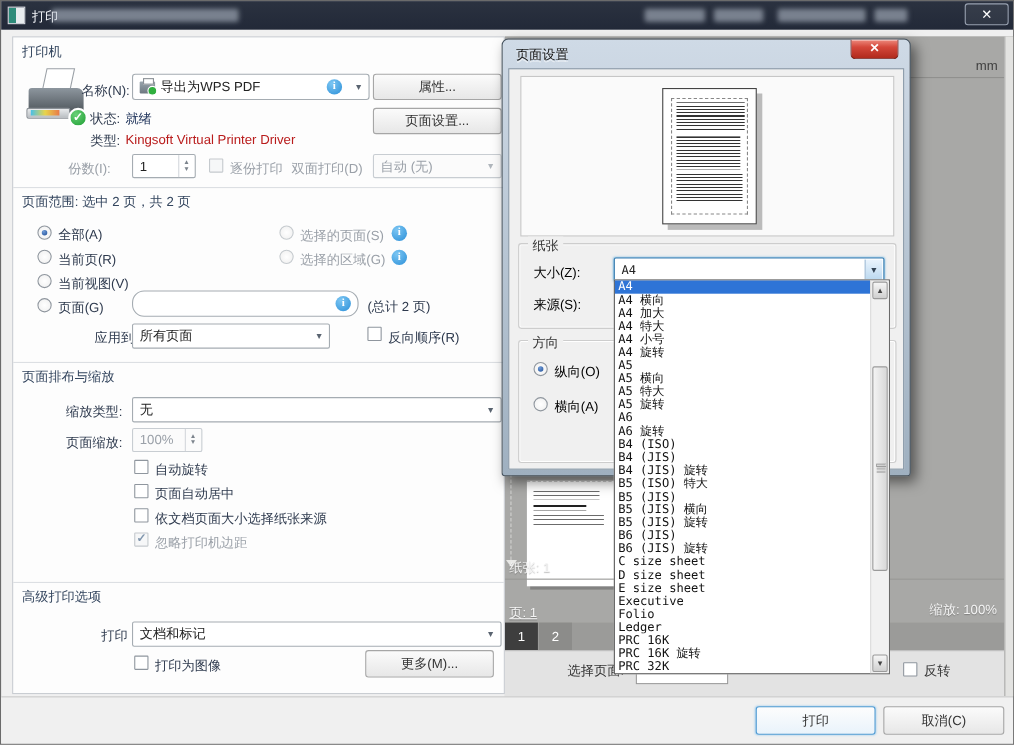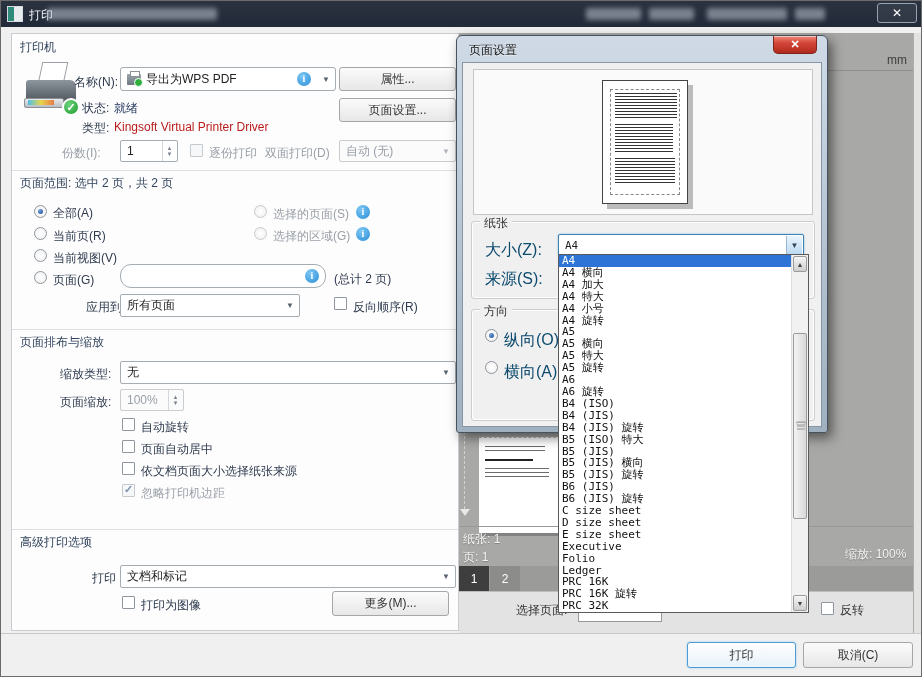--- a/index.html
+++ b/index.html
@@ -80,21 +80,21 @@
   .dlg-close{position:absolute;right:10px;top:0;width:44px;height:18px;border:1px solid #7e241c;border-top:none;border-radius:0 0 5px 5px;
     background:linear-gradient(#ee8b7e,#d4473a 40%,#b02a1c);color:#fff;font-size:11px;font-weight:bold;text-align:center;line-height:16px;
     box-shadow:inset 0 1px 0 rgba(255,255,255,.5);}
   .dlg-client{position:absolute;left:5px;right:5px;top:26px;bottom:5px;background:#f0f0f0;border:1px solid #8596a6;}
   .pv-box{position:absolute;left:10px;top:6px;width:340px;height:146px;background:#fafafa;border:1px solid #c6c6c6;}
   .page-thumb{position:absolute;left:128px;top:10px;width:86px;height:124px;background:#fff;border:1px solid #444;box-shadow:5px 5px 0 rgba(0,0,0,.25);}
   .pt-dash{position:absolute;left:7px;top:8px;right:7px;bottom:8px;border:1px dashed #888;padding:3px 4px;}
   .pt-par{background-image:repeating-linear-gradient(to bottom,#333 0 1px,transparent 1px 3px);margin-bottom:4px;}
   .fieldset{position:absolute;border:1px solid #cdcdcd;border-radius:3px;box-shadow:inset 0 0 0 1px #fff;}
   .legend{position:absolute;top:-7px;left:8px;background:#f0f0f0;padding:0 4px;font-size:12px;color:#333;}
-  .ps-lbl{position:absolute;font-size:16px;color:#0c4a6e;white-space:nowrap;}
+  .ps-lbl{position:absolute;font-size:12px;color:#000000;white-space:nowrap;}
   .combo-focus{border:1px solid #3c7fb1;box-shadow:0 0 2px #7ab8e0;}
   .combo-focus .arr{background:linear-gradient(#eaf4fd,#bcd9f0);border-left:1px solid #9ab8d4;color:#345;}
   
   .dropdown{position:absolute;left:557px;top:253px;width:251px;height:359px;background:#fff;border:1px solid #5a5a5a;z-index:60;display:flex;flex-direction:column;padding-right:17px;}
   .dd-item{flex:1 1 0;font-family:"DejaVu Sans Mono","Liberation Mono",monospace;font-size:11px;line-height:12px;color:#111;padding-left:3px;overflow:hidden;white-space:nowrap;}
   .dd-item.selected{background:#2e74d6;color:#fff;}
   .dd-scroll{position:absolute;right:0;top:0;width:17px;height:100%;background:#f1f1f1;border-left:1px solid #dcdcdc;}
   .dd-btn{position:absolute;left:1px;width:14px;height:16px;background:linear-gradient(#f6f6f6,#cfcfcf);border:1px solid #9a9a9a;border-radius:2px;
     display:flex;align-items:center;justify-content:center;font-size:7px;color:#444;}
   .dd-thumb{position:absolute;left:1px;top:78px;width:14px;height:186px;background:linear-gradient(90deg,#f4f4f4,#d8d8d8);border:1px solid #9a9a9a;border-radius:2px;}
@@ -121,22 +121,22 @@
       <span class="mm">mm</span>
     </div>
     <div class="guide"></div>
     <div class="guide-arrow"></div>
     <div class="page-frag">
       <div class="frag-line" style="width:60px;height:8px;margin-bottom:5px;"></div>
       <div class="frag-bold" style="width:48px;height:5px;margin-bottom:4px;"></div>
       <div class="frag-line" style="width:64px;height:12px;"></div>
     </div>
     <div class="pv-divider"></div>
-    <div class="pv-label" style="left:4px;top:498px;">纸张: 1</div>
-    <div class="pv-label" style="left:4px;top:516px;">页: 1</div>
+    <div class="pv-label" style="left:4px;top:475px;">纸张: 1</div>
+    <div class="pv-label" style="left:4px;top:516px;text-decoration:underline;">页: 1</div>
     <div class="pv-label" style="left:386px;top:513px;">缩放: 100%</div>
     <div class="thumb-strip">
       <div class="thumb" style="left:0;background:#3e3e3e;">1</div>
       <div class="thumb" style="left:31px;background:#8c8c8a;">2</div>
     </div>
     <div class="pv-bottom">
       <span class="lbl" style="left:57px;top:10px;">选择页面:</span>
       <div class="txtinput" style="left:119px;top:8px;width:84px;height:22px;border-color:#999;">
           <span></span>
         </div>

